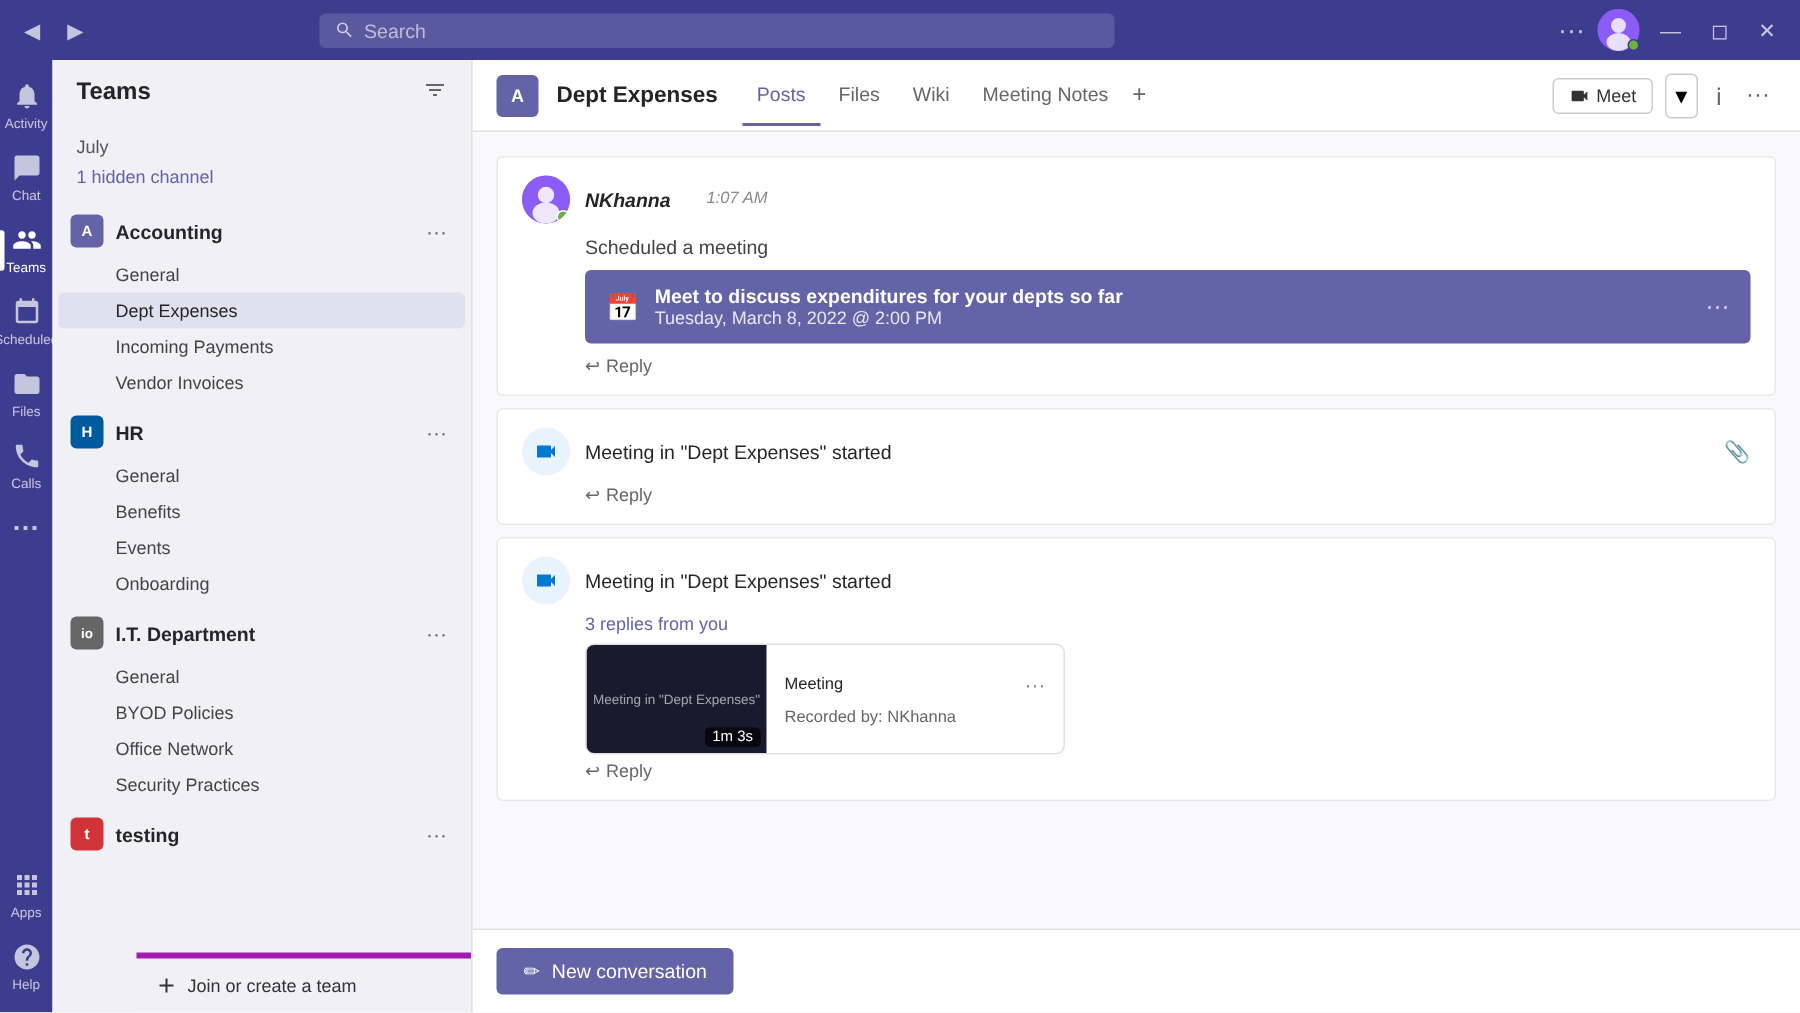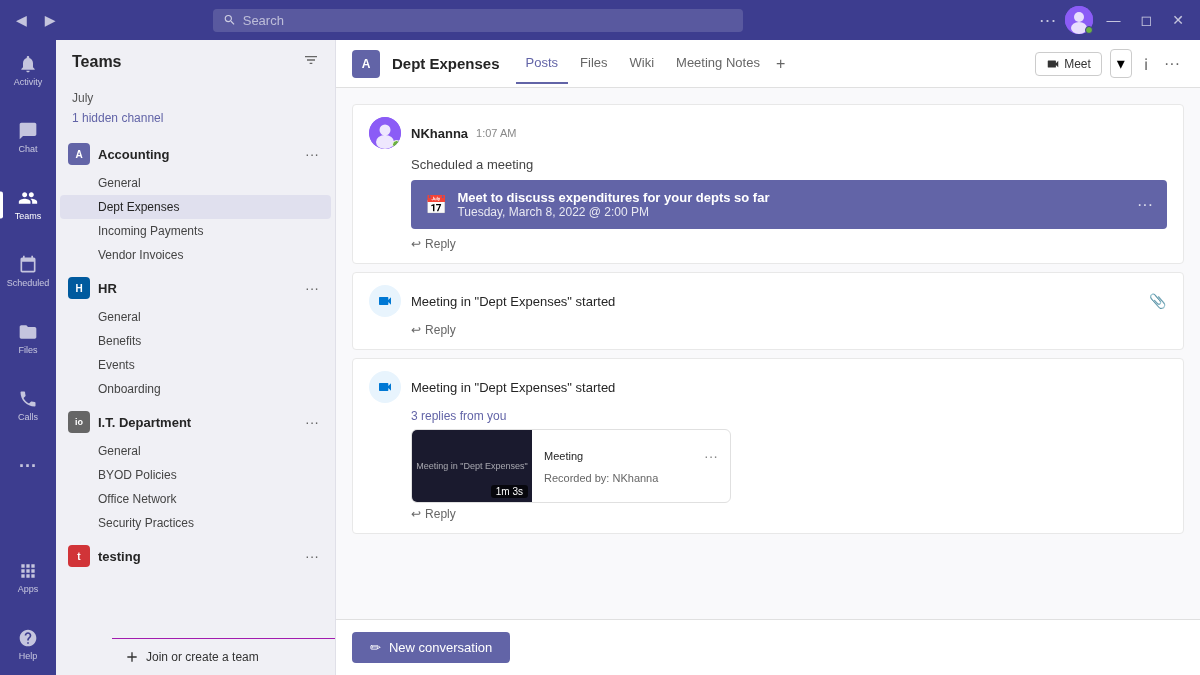--- a/index.html
+++ b/index.html
@@ -45,23 +45,23 @@
       width: 8px; height: 8px; border-radius: 50%;
       background: #6cb33f; border: 1.5px solid #3d3d8f;
     }
     .wm-btn { background: none; border: none; color: rgba(255,255,255,0.7); font-size: 14px; cursor: pointer; padding: 2px 6px; }
 
     
     .main-layout { display: flex; flex: 1; overflow: hidden; }
 
     
     .icon-sidebar {
-      width: 56px; background: #3d3d8f;
+      width: 35px; background: #3d3d8f;
       display: flex; flex-direction: column; align-items: center;
-      padding: 8px 0; gap: 22px; flex-shrink: 0;
+      padding: 8px 0; gap: 3px; flex-shrink: 0;
     }
     .icon-item {
       display: flex; flex-direction: column; align-items: center;
       padding: 6px 0; width: 100%; cursor: pointer;
       color: rgba(255,255,255,0.7); font-size: 9px; gap: 3px;
       border-radius: 4px; position: relative;
     }
     .icon-item.active { color: white; }
     .icon-item.active::before {
       content: '';
@@ -110,21 +110,21 @@
 
     .channel-item {
       padding: 5px 12px 5px 38px; font-size: 12px; color: #444;
       cursor: pointer; border-radius: 4px; margin: 0 4px;
     }
     .channel-item.active { background: #e0e0ee; font-weight: 500; color: #252525; }
 
     .teams-footer {
       position: absolute; bottom: 0; left: 56px;
       width: 280px; background: #f0f0f5;
-      border-top: 1px solid #a21caf; padding: 10px 12px;
+      border-top: 4px solid #a21caf; padding: 10px 12px;
       display: flex; align-items: center; justify-content: space-between;
     }
     .join-team { display: flex; align-items: center; gap: 6px; font-size: 12px; color: #333; cursor: pointer; }
 
     
     .main-content { flex: 1; display: flex; flex-direction: column; background: white; overflow: hidden; }
 
     
     .channel-header {
       height: 48px; border-bottom: 1px solid #e0e0e0;
@@ -166,21 +166,21 @@
     .post-avatar {
       width: 32px; height: 32px; border-radius: 50%;
       background: #8b5cf6; flex-shrink: 0; position: relative;
       overflow: hidden; display: flex; align-items: center; justify-content: center;
     }
     .post-avatar-status {
       position: absolute; bottom: 0; right: 0;
       width: 9px; height: 9px; border-radius: 50%;
       background: #6cb33f; border: 1.5px solid white;
     }
-    .post-meta { display: flex; align-items: center; gap: 8px; }
+    .post-meta { display: flex; align-items: flex-start; gap: 24px; font-style: italic; }
     .post-author { font-size: 13px; font-weight: 600; color: #252525; }
     .post-time { font-size: 11px; color: #888; }
     .post-desc { font-size: 13px; color: #444; margin-left: 42px; margin-bottom: 8px; }
 
     
     .meeting-event {
       background: #6264a7; border-radius: 4px; padding: 10px 14px;
       margin: 0 0 8px 42px; display: flex; align-items: center; gap: 10px;
       color: white; position: relative;
     }

